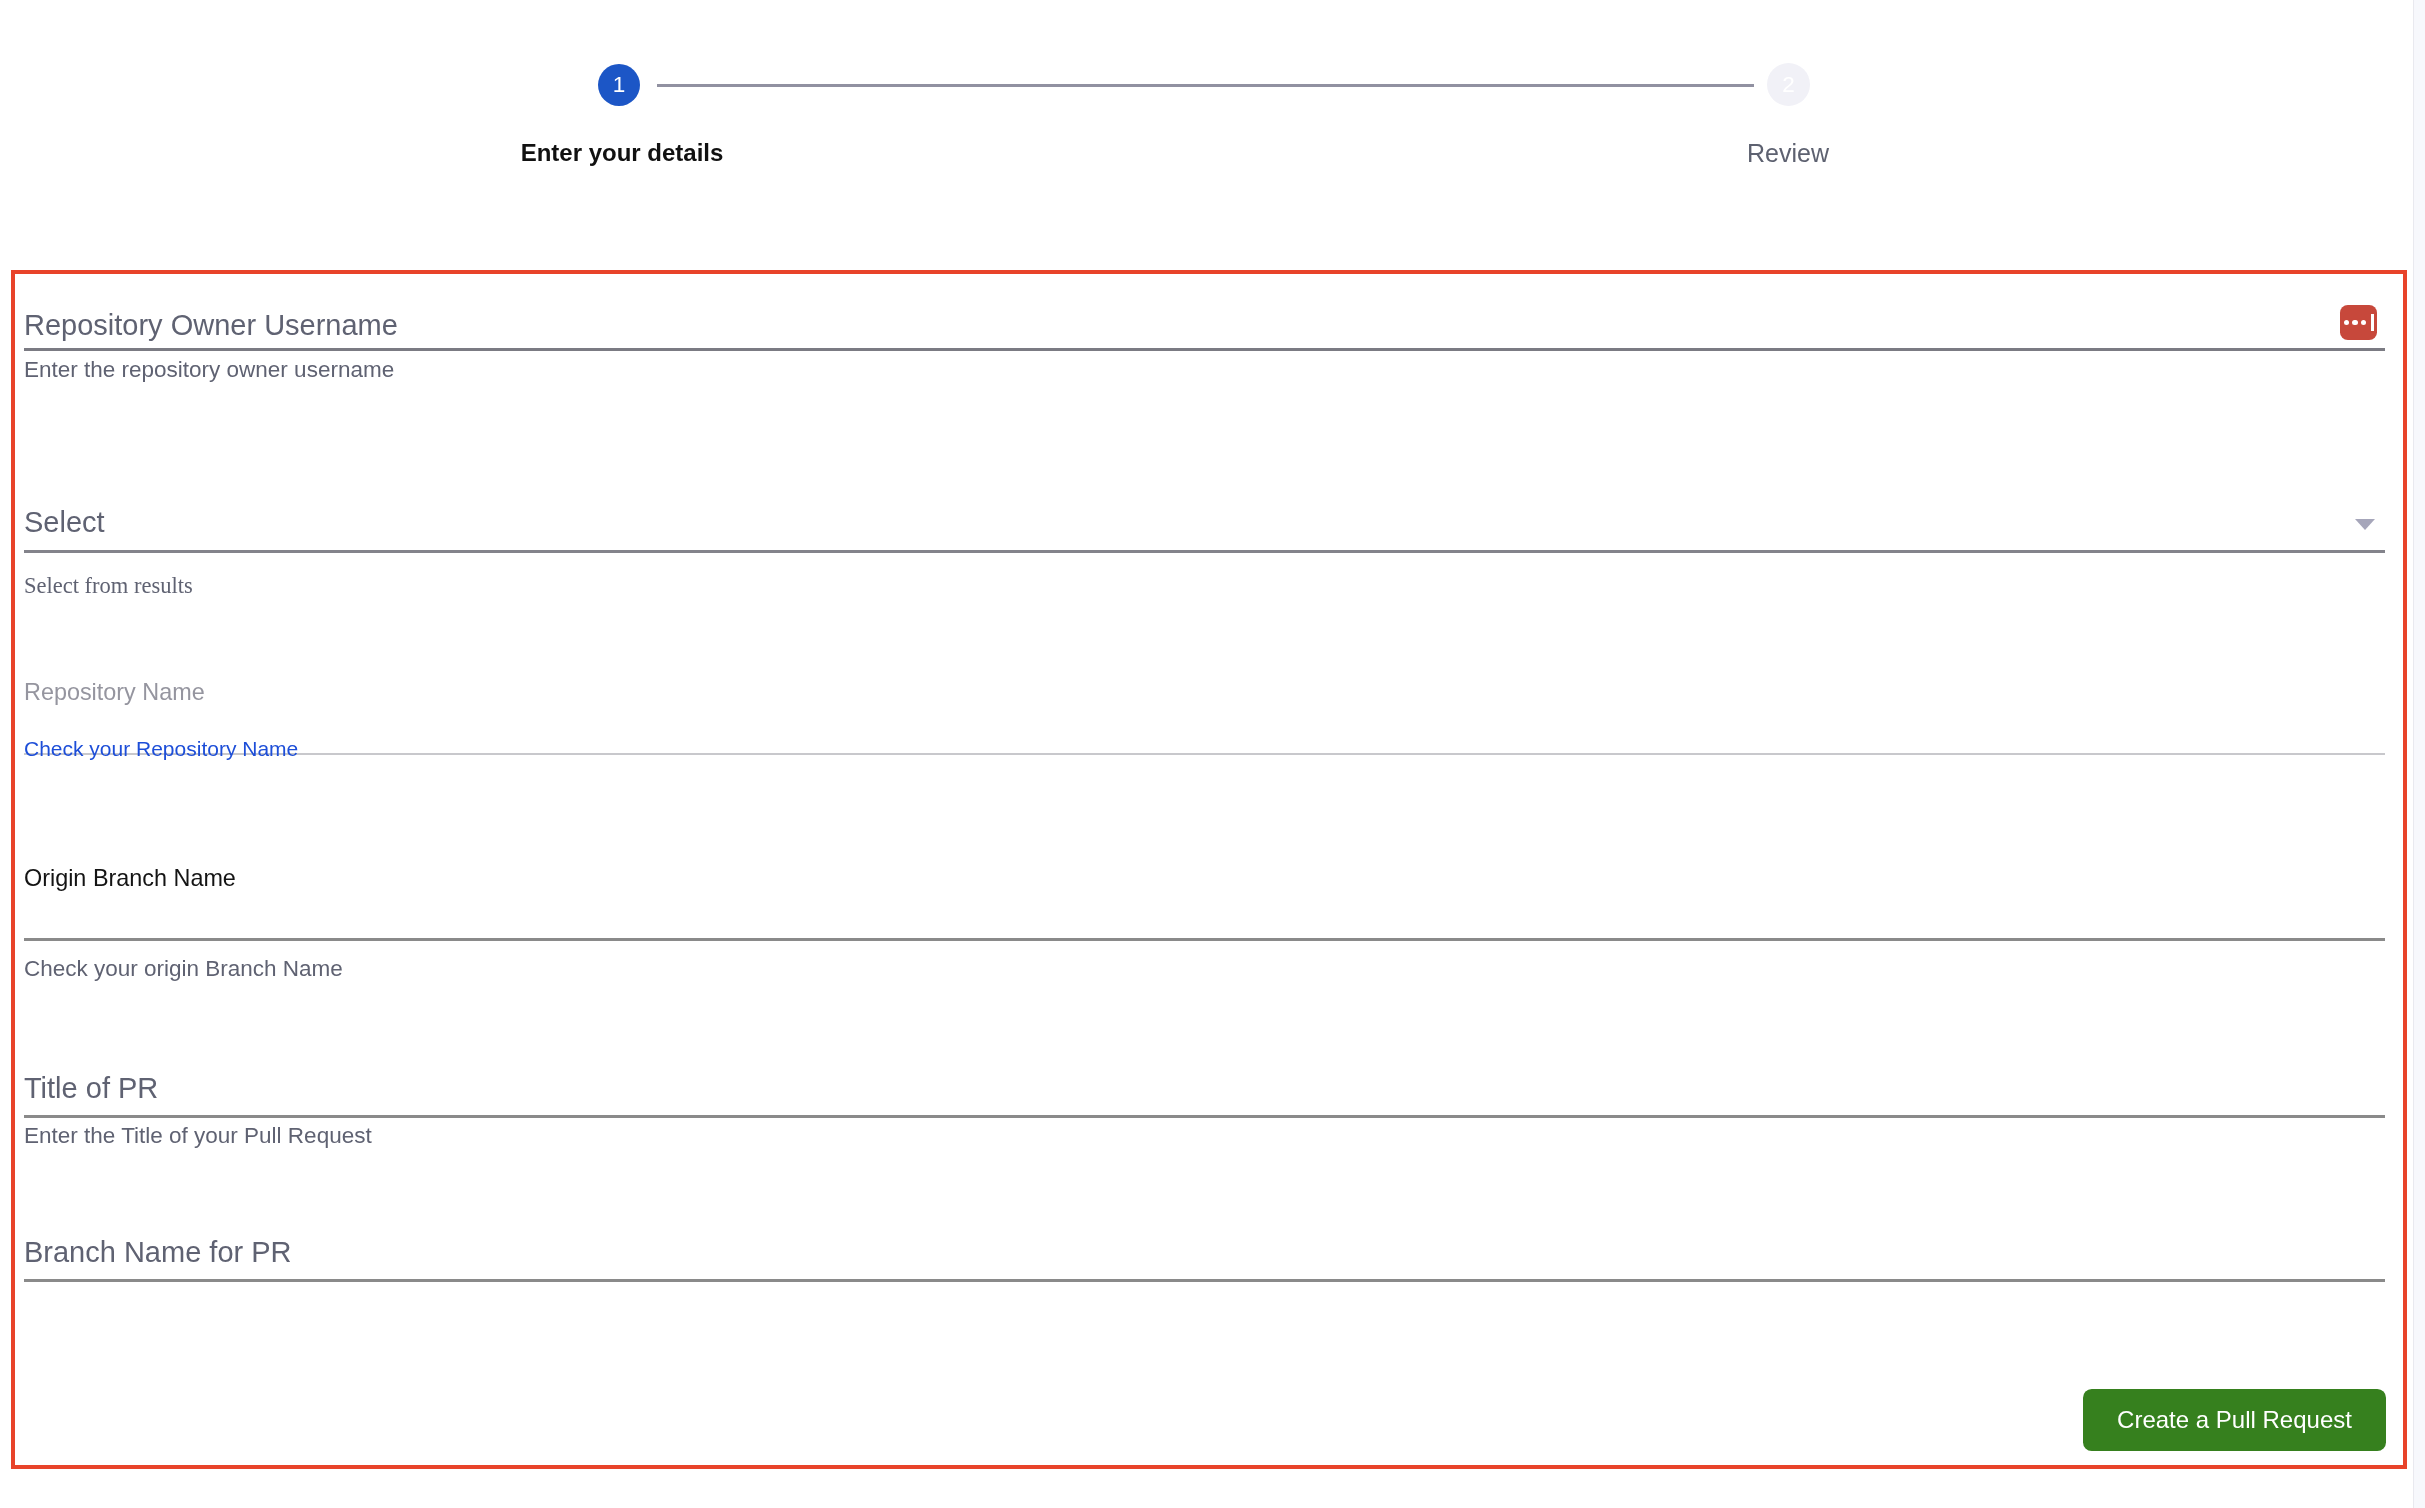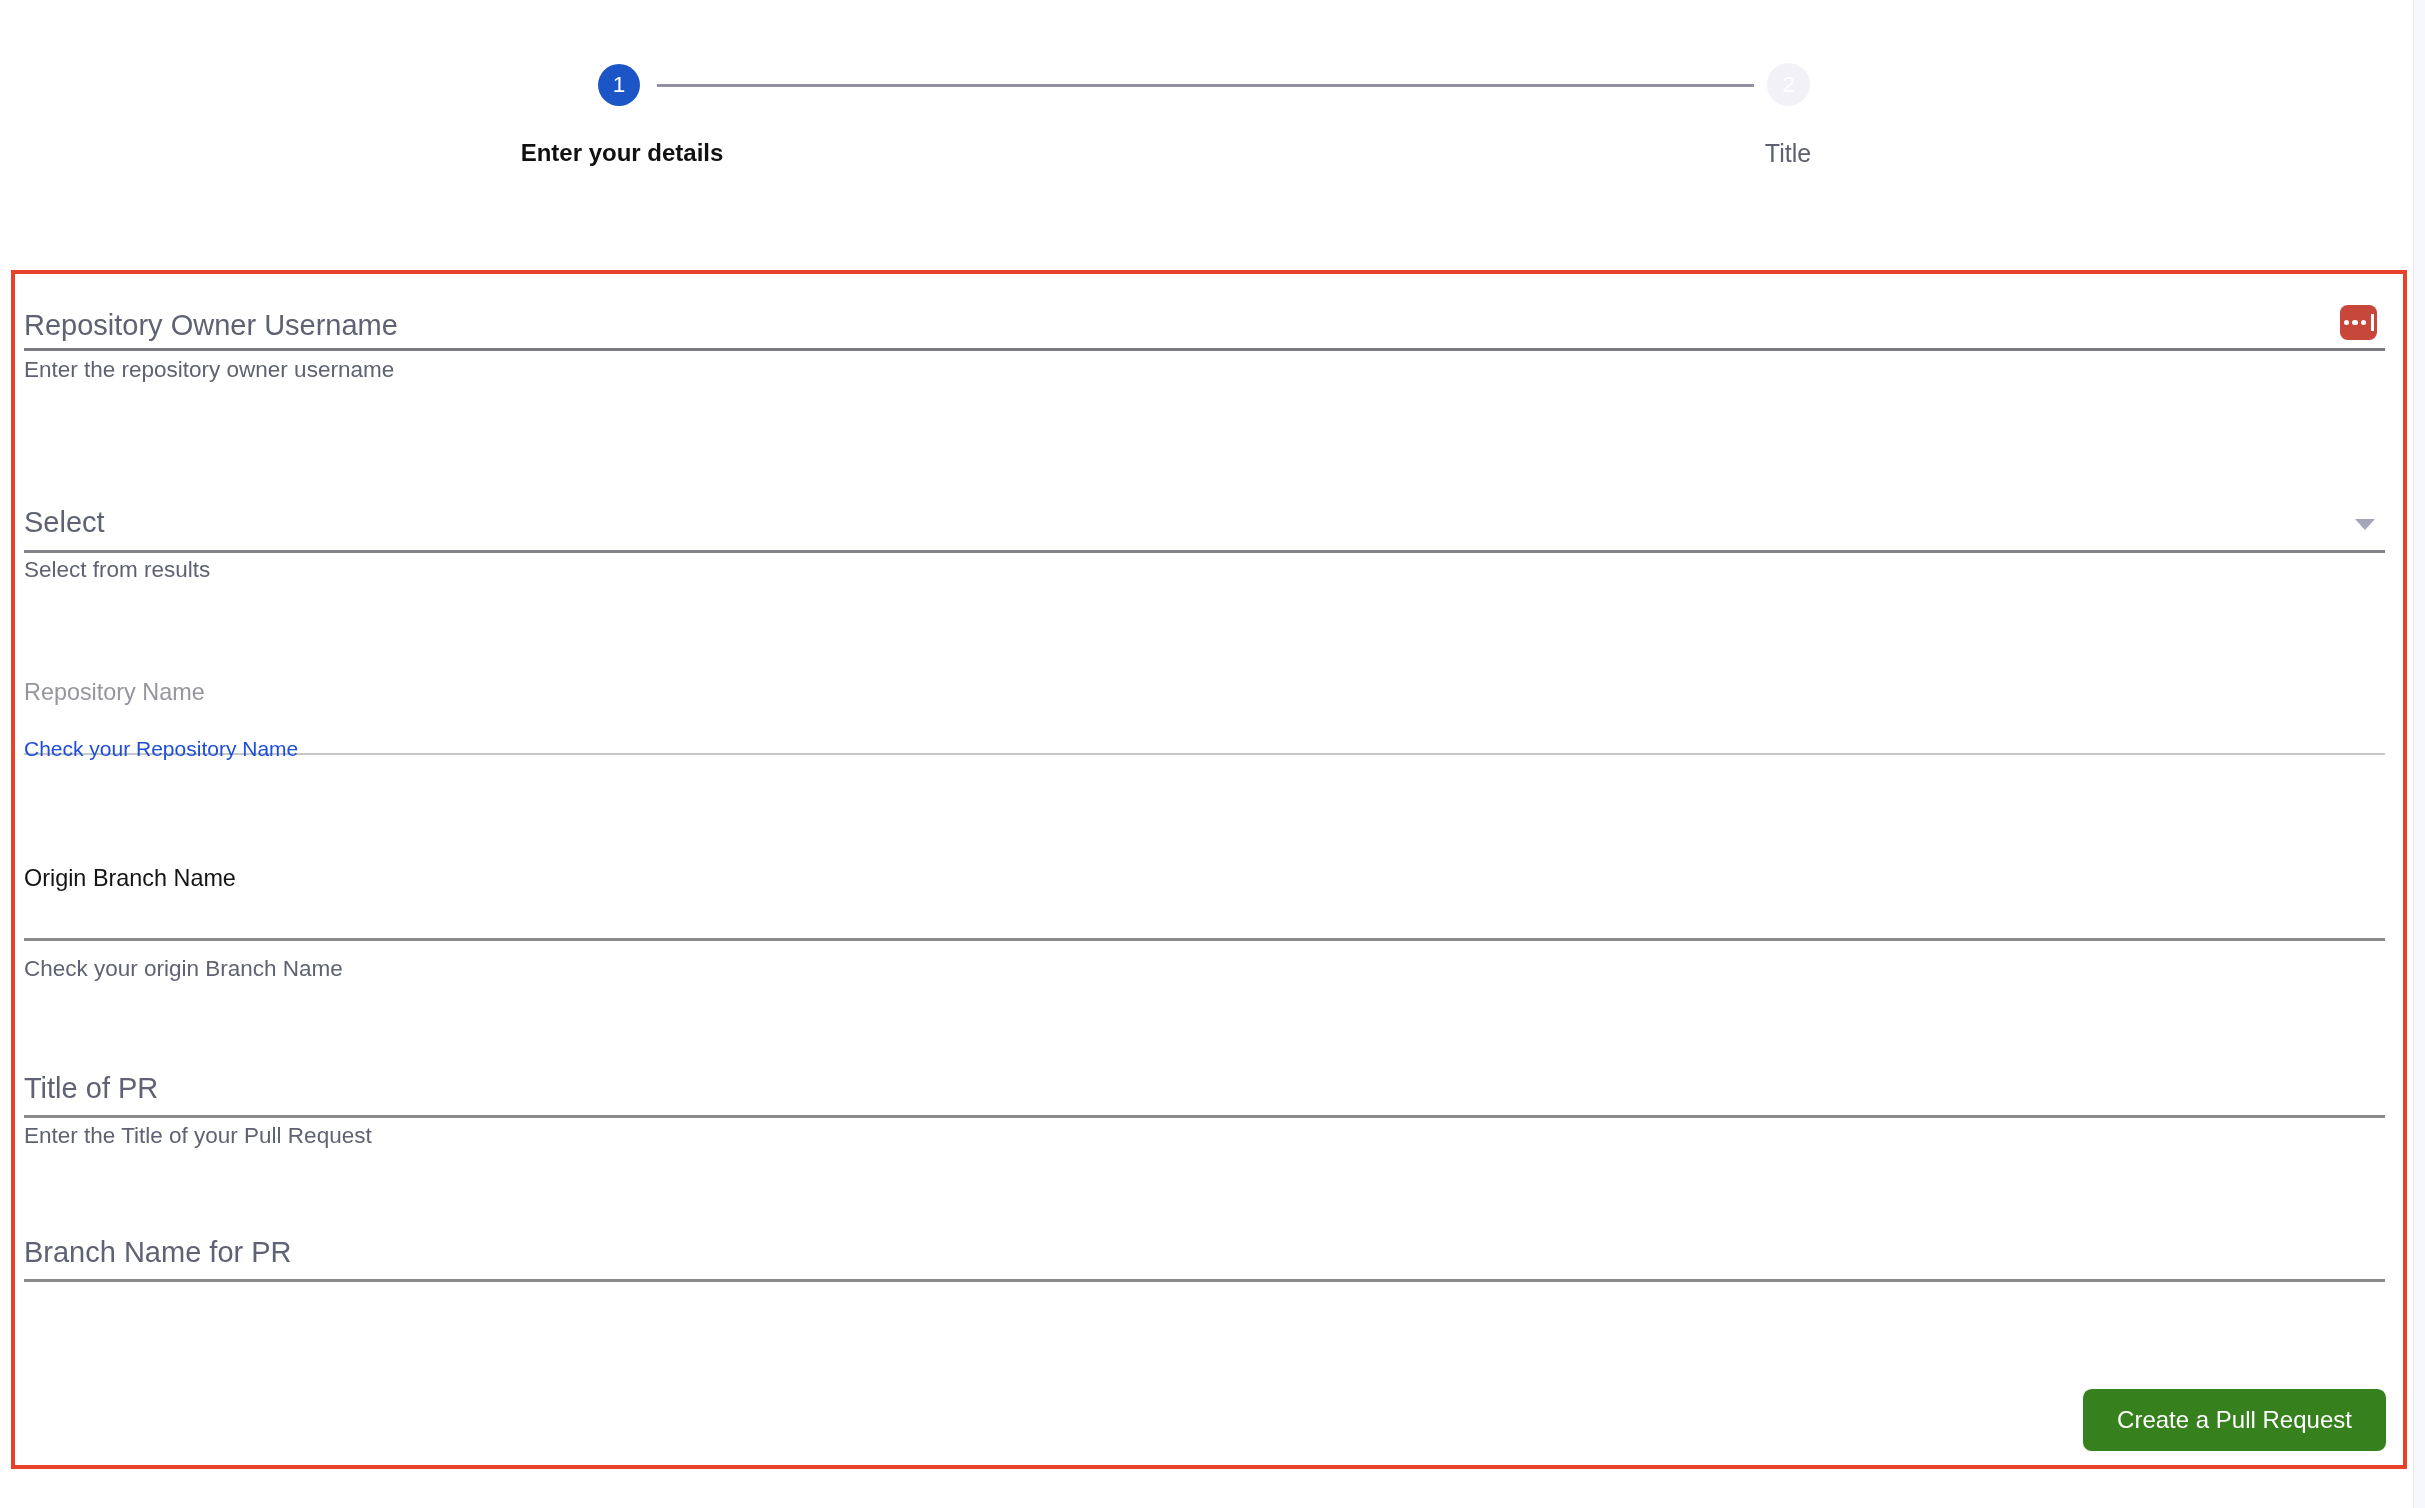--- a/index.html
+++ b/index.html
@@ -33,21 +33,21 @@
   .help     { position:absolute; left:8.7px; font-size:22.5px; color:#5f6272;
               line-height:28px; white-space:nowrap; }
   .ul       { position:absolute; left:8.7px; width:2361px; height:2.6px; background:#8a8a8a; }
 
   .f1-label { top:34px; }
   .f1-ul    { top:74px; background:#7b7b83; }
   .f1-help  { top:82px; }
 
   .f2-label { top:231px; }
   .f2-ul    { top:276px; background:#83838b; }
-  .f2-help  { top:282px; }
+  .f2-help  { top:298px;font-family:Liberation Serif, serif; }
 
   .f3-label { top:401px; font-size:23.4px; color:#95959f; }
   .f3-ul    { top:479px; height:1.7px; background:#c8c8cc; }
   .f3-help  { top:461px; font-size:21px; color:#1d4ed8; }
 
   .f4-label { top:587px; font-size:23.4px; color:#141414; font-weight:500;text-align:right; }
   .f4-ul    { top:664px; }
   .f4-help  { top:681px; }
 
   .f5-label { top:797px; }
@@ -83,21 +83,21 @@
 
   <div>
     <div class="step-circle step-1">
       <span>1</span>
     </div>
     <div class="connector"></div>
     <div class="step-circle step-2">
       <span>2</span>
     </div>
     <div class="step-label label-1">Enter your details</div>
-    <div class="step-label label-2">Title</div>
+    <div class="step-label label-2">Review</div>
   </div>
 
   <div class="form-box">
 
     <div class="biglabel f1-label">Repository Owner Username</div>
     <div class="icon-lastpass">
       <span class="lp-dot"></span>
       <span class="lp-dot"></span>
       <span class="lp-dot"></span>
       <span class="lp-bar"></span>

